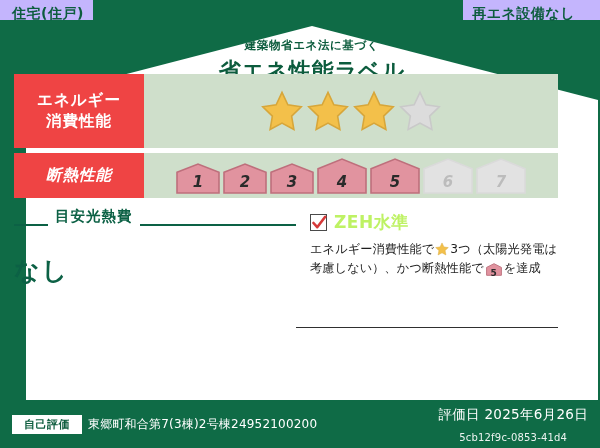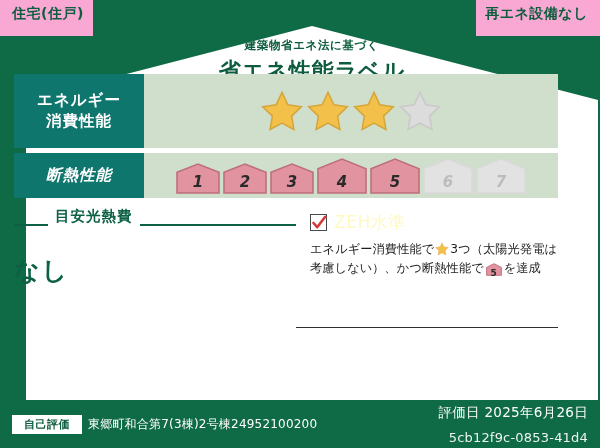--- a/index.html
+++ b/index.html
@@ -10,32 +10,32 @@
   body {
     background: #0f6b46;
     position: relative;
     overflow: hidden;
   }
 
   
   .badge-top {
     position: absolute;
     top: 0;
-    background: #f9a8d4;
+    background: #c4b5fd;
     color: #0c5c3d;
     font-weight: bold;
     font-size: 14px;
     line-height: 26px;
-    height: 36px;
+    height: 20px;
     padding: 0 9px;
     letter-spacing: 0.5px;
     white-space: nowrap;
   }
   .badge-left  { left: 0;  padding-left: 12px; }
-  .badge-right { right: 0; padding-right: 12px; }
+  .badge-right { right: 0; padding-right: 25px; }
 
   
   .house-outer {
     position: absolute;
     left: 26px; top: 26px;
     width: 572px; height: 374px;
     background: #ffffff;
     clip-path: polygon(0% 19.8%, 50% 0%, 100% 19.8%, 100% 100%, 0% 100%);
   }
   .house-title-wrap {
@@ -67,21 +67,21 @@
   
   .metric-row {
     display: flex;
     align-items: stretch;
     background: #cfdfcb;
     height: 74px;
     margin-bottom: 5px;
   }
   .metric-row.compact { height: 45px; font-style: italic; }
   .metric-label {
-    background: #0f766e;
+    background: #ef4444;
     color: #ffffff;
     width: 130px;
     flex: 0 0 130px;
     display: flex;
     flex-direction: column;
     align-items: center;
     justify-content: center;
     font-weight: bold;
     font-size: 15.5px;
     line-height: 1.35;
@@ -154,22 +154,22 @@
   }
   .checkbox {
     width: 17px; height: 17px;
     border: 1.5px solid #4a4a4a;
     background: #fff;
     position: relative;
     flex: 0 0 17px;
   }
   .checkbox svg { position: absolute; left: 1px; top: 0px; }
   .zeh-title {
-    color: #fef9c3;
-    font-weight: normal;
+    color: #bef264;
+    font-weight: bold;
     font-size: 17px;
     letter-spacing: 0.5px;
   }
   .zeh-desc {
     margin-top: 6px;
     font-size: 12.2px;
     line-height: 1.55;
     color: #1d1d1d;
     letter-spacing: 0.1px;
   }
@@ -214,25 +214,26 @@
   .footer-right {
     margin-left: auto;
     text-align: right;
   }
   .footer-date {
     font-size: 13.5px;
     letter-spacing: 0.3px;
     white-space: nowrap;
   }
   .footer-code {
-    font-size: 13px;
+    font-size: 10px;
     opacity: 0.92;
     margin-top: 8px;
     letter-spacing: 0.2px;
     white-space: nowrap;
+    text-align: center;
   }
 </style>
 </head>
 <body>
 
 <div class="badge-top badge-left">住宅(住戸)</div>
 <div class="badge-top badge-right">再エネ設備なし</div>
 
 <div class="house-outer">
   <div class="house-title-wrap">

